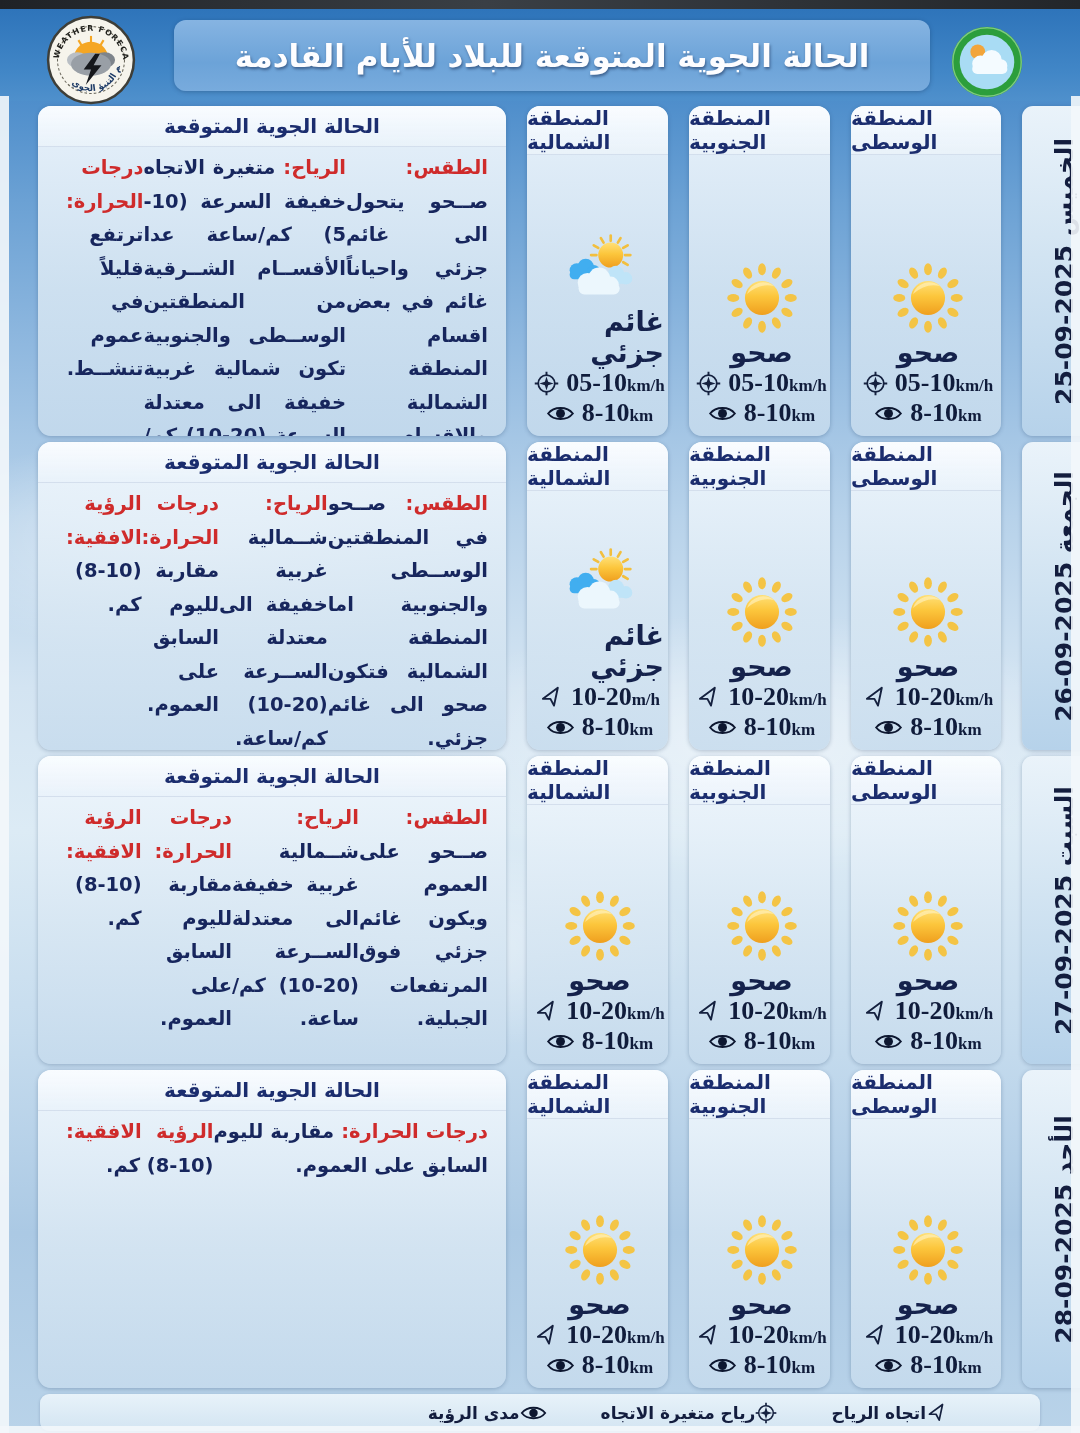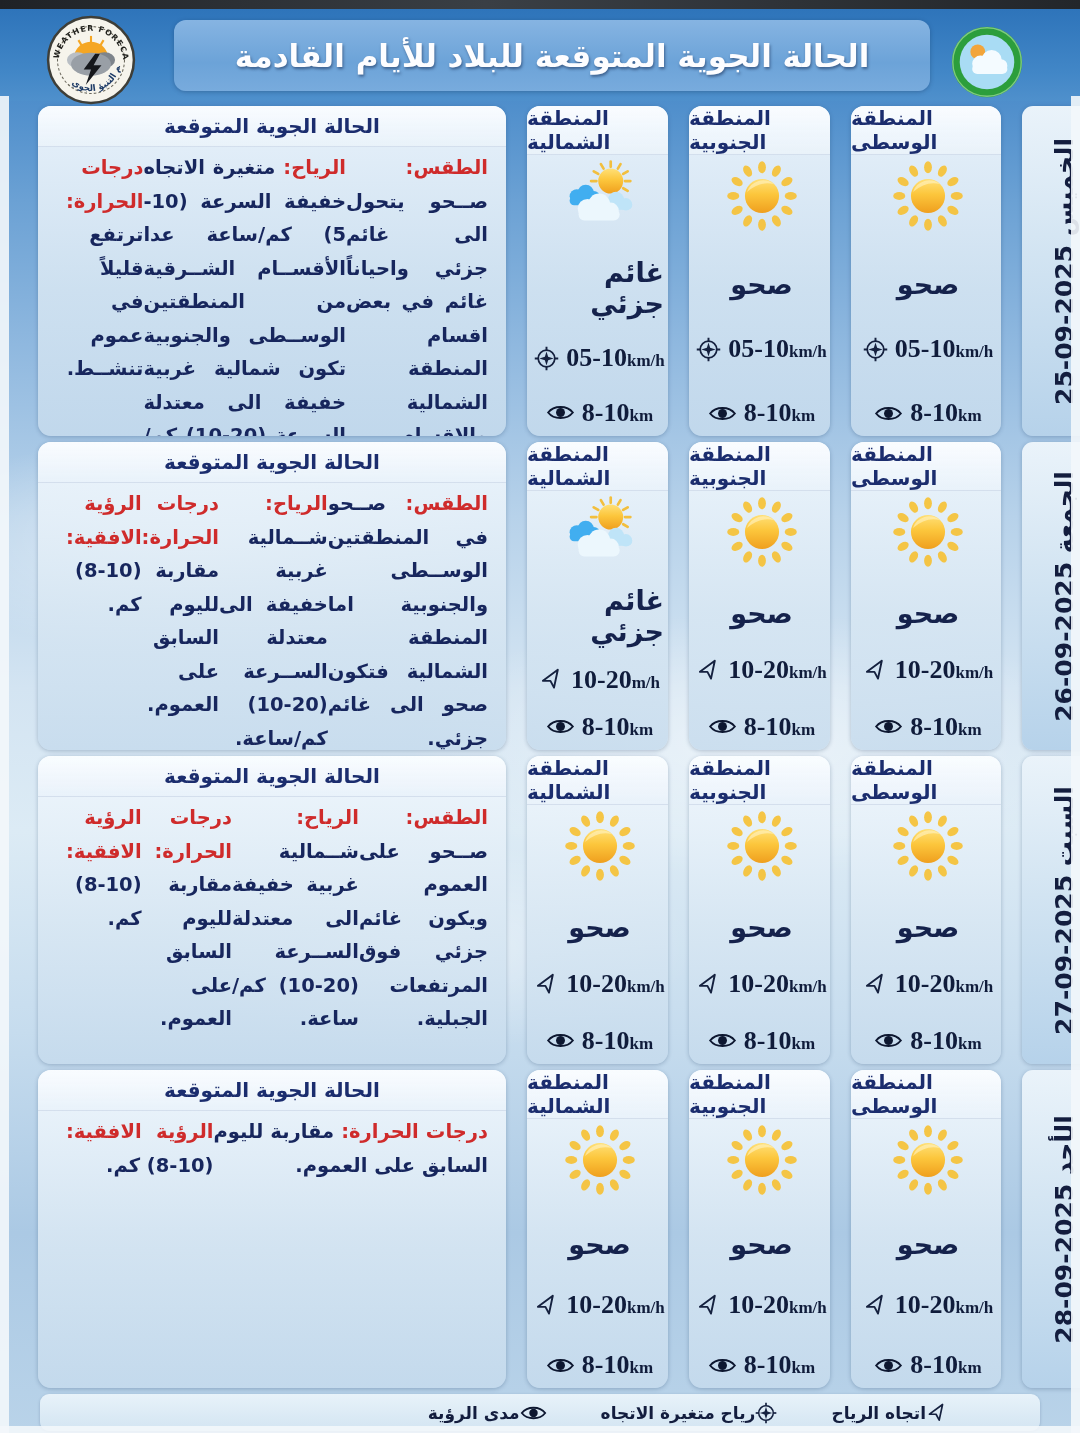--- a/index.html
+++ b/index.html
@@ -29,21 +29,21 @@
   .cell{border-radius:13px;background:linear-gradient(180deg,rgba(240,247,253,.95),rgba(216,231,243,.88) 55%,rgba(198,219,237,.85));
     box-shadow:0 1px 4px rgba(25,55,95,.28);overflow:hidden;display:flex;flex-direction:column;}
   .cell-head{flex:none;background:linear-gradient(180deg,rgba(250,253,255,.95),rgba(233,242,250,.92));
     border-bottom:1px solid rgba(125,155,195,.30);min-height:40px;display:flex;align-items:center;justify-content:center;}
   .cell-head span{color:#1b2d6e;font-weight:bold;font-size:20px;}
   
   .fc-body{flex:1;display:flex;justify-content:space-between;padding:4px 18px 8px 28px;direction:rtl;}
   .fp{margin:0;text-align:justify;color:#17265d;font-weight:bold;font-size:19.5px;line-height:1.72;}
   .flbl{color:#cf2b2b;}
   
-  .rg-body{flex:1;display:flex;flex-direction:column;justify-content:space-between;align-items:center;padding:2px 4px 8px 8px;}
+  .rg-body{flex:1;display:flex;flex-direction:column;justify-content:flex-end;align-items:center;padding:2px 4px 8px 8px;}
   .wicon{flex:none;line-height:0;}
   .cond{direction:rtl;color:#15224c;font-weight:bold;font-size:27px;}
   .metric{display:flex;align-items:center;gap:7px;direction:ltr;}
   .micon{line-height:0;flex:none;}
   .mval{font-family:"Liberation Serif","DejaVu Serif",serif;font-weight:bold;color:#101c3b;font-size:26px;white-space:nowrap;}
   .mval .unit{font-size:17px;}
   
   .datec{border-radius:11px;background:linear-gradient(180deg,#eaf3fa,#d2e4f2 45%,#b6d2ea);
     box-shadow:0 1px 4px rgba(25,55,95,.28);display:flex;align-items:center;justify-content:center;overflow:hidden;}
   .drot{transform:rotate(-90deg);white-space:nowrap;direction:rtl;color:#131d3e;font-weight:bold;font-size:25px;letter-spacing:.5px;}

